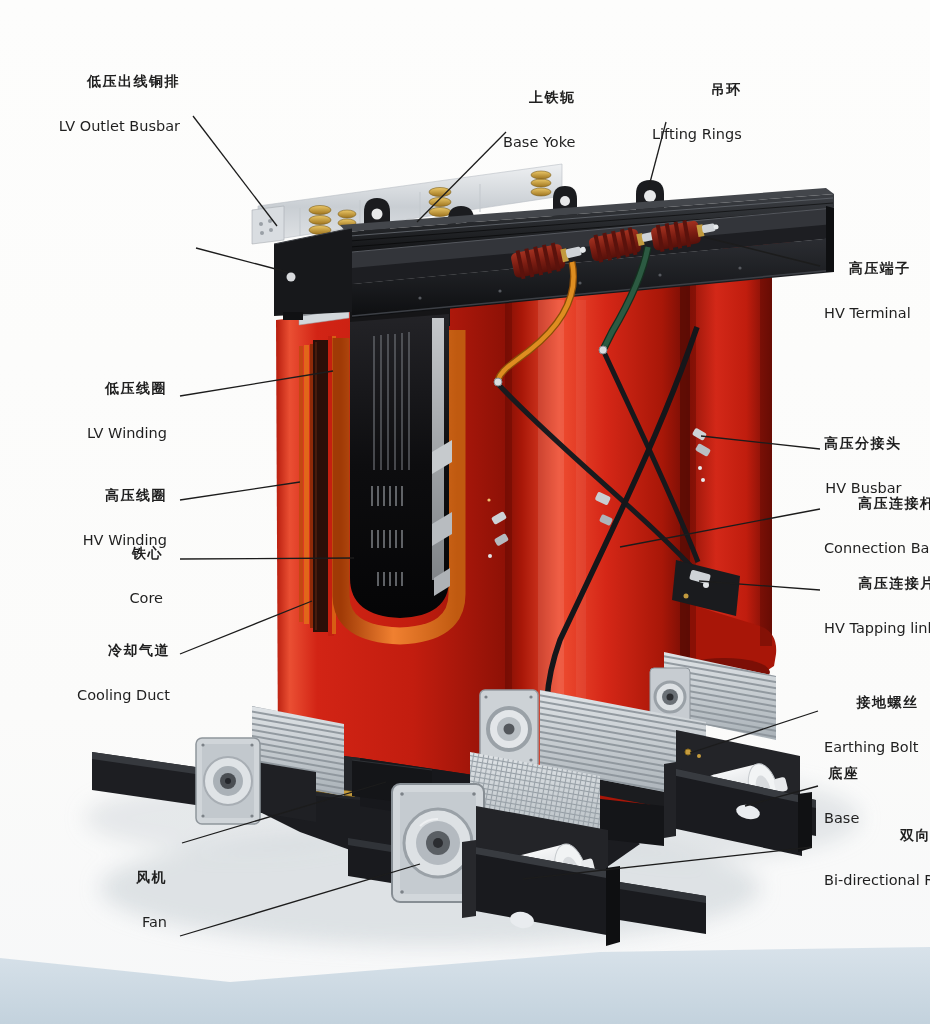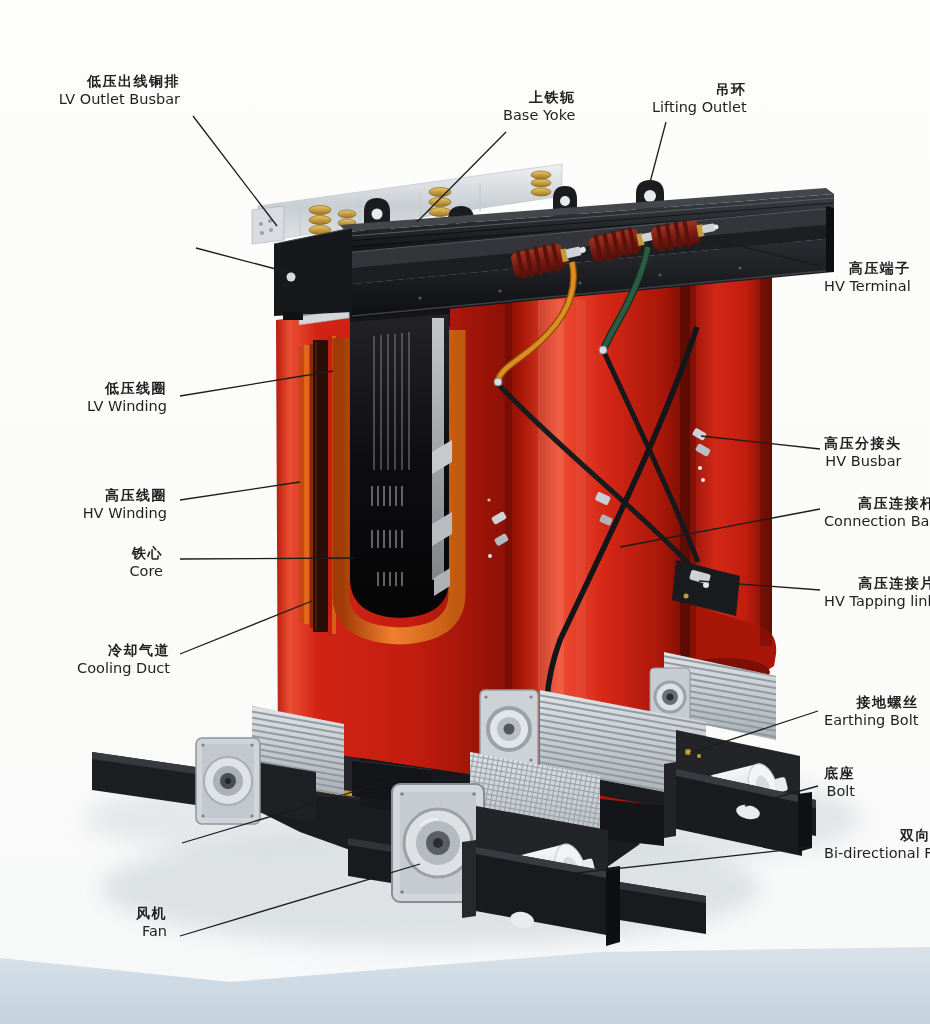--- a/index.html
+++ b/index.html
@@ -6,21 +6,21 @@
   #stage{
     position:relative;width:930px;height:1024px;overflow:hidden;
     background:linear-gradient(180deg,#fdfdfc 0%,#fbfbfa 70%,#f6f7f8 100%);
     font-family:"DejaVu Sans","Liberation Sans",sans-serif;
   }
   #art{position:absolute;left:0;top:0;}
   .lbl{position:absolute;color:var(--c-label_text,#1f1f1f);}
   .lbl.left{text-align:right;}
   .lbl.right{text-align:right;}
   .lbl .zh{font-weight:bold;font-size:14px;line-height:19px;letter-spacing:1.5px;white-space:nowrap;}
-  .lbl .en{font-size:14.5px;line-height:17px;white-space:nowrap;}
+  .lbl .en{font-size:14.5px;line-height:17px;white-space:nowrap;margin-top:27px;}
 </style>
 </head>
 <body>
 
 <div id="stage">
 
   <svg id="art" width="930" height="1024" viewBox="0 0 930 1024">
     <defs>
       <linearGradient id="gSilverBar" x1="0" y1="0" x2="0" y2="1">
         <stop offset="0" stop-color="#eef0f2"></stop>
@@ -492,21 +492,21 @@
   <div class="lbl left" style="right:750px;top:72px">
     <div class="zh">低压出线铜排</div>
     <div class="en">LV Outlet Busbar</div>
   </div>
   <div class="lbl right" style="left:503px;top:88px">
     <div class="zh">上铁轭</div>
     <div class="en">Base Yoke</div>
   </div>
   <div class="lbl right" style="left:652px;top:80px">
     <div class="zh">吊环</div>
-    <div class="en">Lifting Outlet</div>
+    <div class="en">Lifting Rings</div>
   </div>
   <div class="lbl right" style="left:824px;top:259px">
     <div class="zh">高压端子</div>
     <div class="en">HV Terminal</div>
   </div>
   <div class="lbl left" style="right:763px;top:379px">
     <div class="zh">低压线圈</div>
     <div class="en">LV Winding</div>
   </div>
   <div class="lbl left" style="right:763px;top:486px">
@@ -532,24 +532,24 @@
   <div class="lbl right" style="left:824px;top:574px">
     <div class="zh">高压连接片</div>
     <div class="en">HV Tapping link</div>
   </div>
   <div class="lbl right" style="left:824px;top:693px">
     <div class="zh">接地螺丝</div>
     <div class="en">Earthing Bolt</div>
   </div>
   <div class="lbl right" style="left:824px;top:764px">
     <div class="zh">底座</div>
-    <div class="en">Bolt</div>
+    <div class="en">Base</div>
   </div>
   <div class="lbl right" style="left:824px;top:826px">
     <div class="zh">双向轮</div>
     <div class="en">Bi-directional Rol</div>
   </div>
-  <div class="lbl left" style="right:763px;top:904px">
+  <div class="lbl left" style="right:763px;top:868px">
     <div class="zh">风机</div>
     <div class="en">Fan</div>
   </div>
 
 </div>
 
 </body></html>

